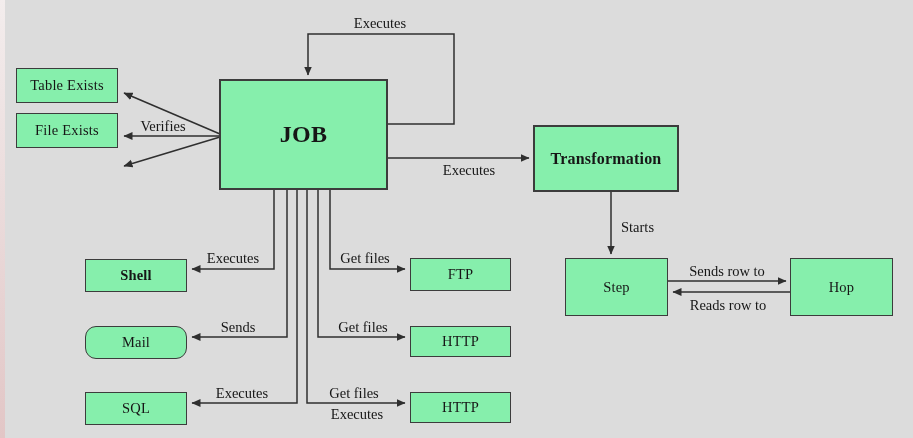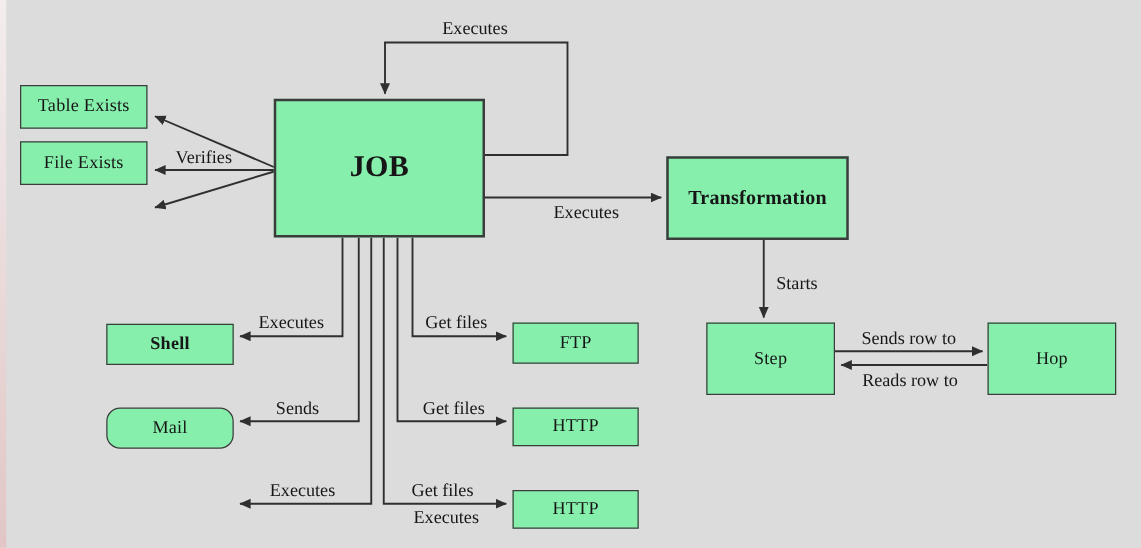--- a/index.html
+++ b/index.html
@@ -95,20 +95,21 @@
   </svg>
 
   <div class="node major node-job">JOB</div>
   <div class="node major node-transformation">Transformation</div>
 
   <div class="node node-table-exists">Table Exists</div>
   <div class="node node-file-exists">File Exists</div>
 
   <div class="node node-shell">Shell</div>
   <div class="node node-mail">Mail</div>
+  <div class="node node-sql">SQL</div>
 
   <div class="node node-ftp">FTP</div>
   <div class="node node-sftp">HTTP</div>
   <div class="node node-http">HTTP</div>
 
   <div class="node node-hop">Hop</div>
   <div class="node node-step">Step</div>
 
   <div class="lbl lbl-loop-executes">Executes</div>
   <div class="lbl lbl-verifies">Verifies</div>

